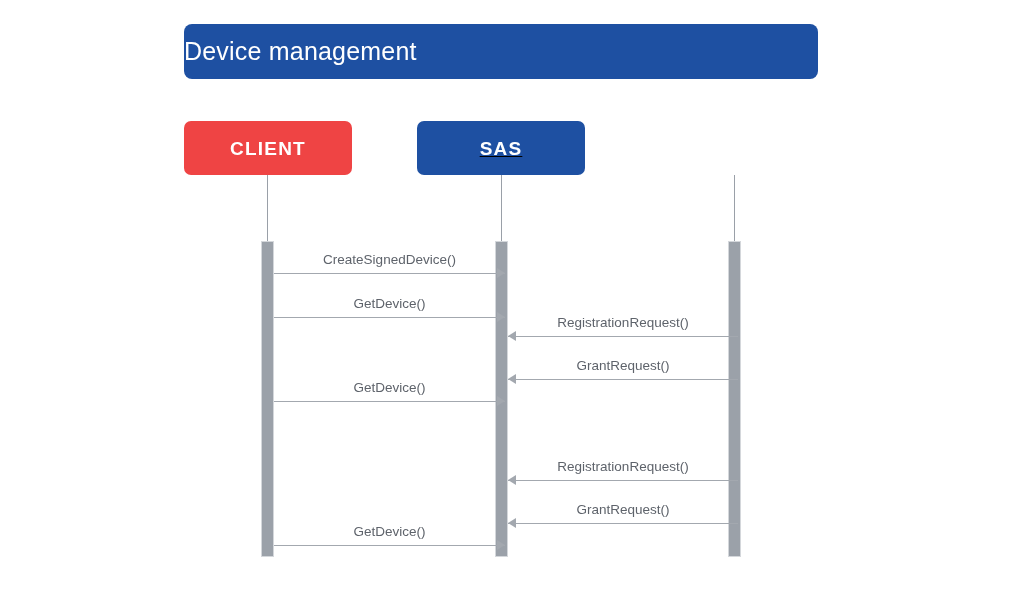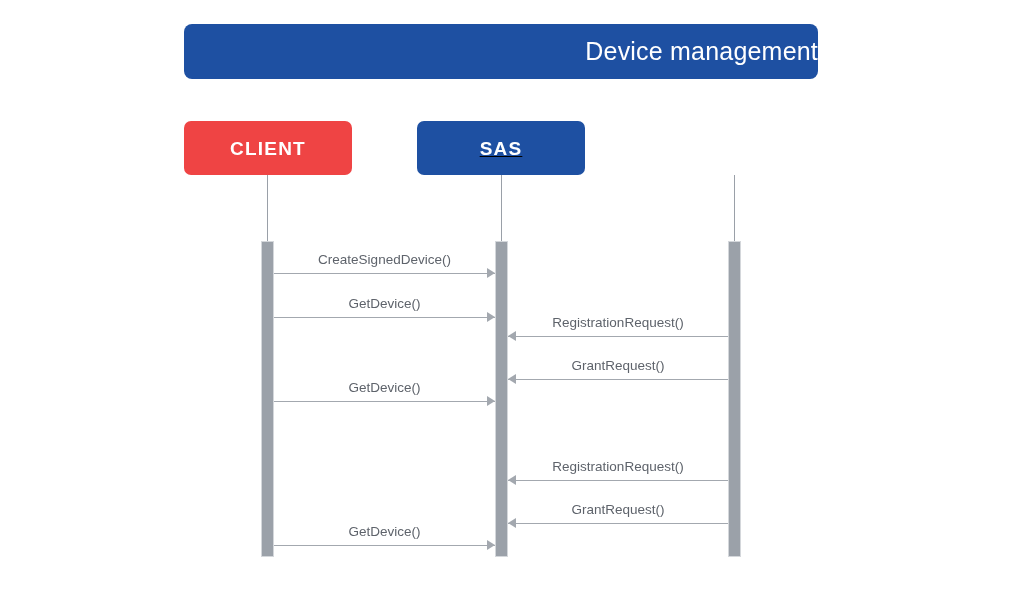--- a/index.html
+++ b/index.html
@@ -20,21 +20,21 @@
   #title-banner {
     position: absolute;
     left: 184px;
     top: 24px;
     width: 634px;
     height: 55px;
     background: #1E50A2;
     border-radius: 8px;
     display: flex;
     align-items: center;
-    justify-content: flex-end;
+    justify-content: flex-start;
   }
   #title-banner .title-text {
     color: #ffffff;
     font-size: 25px;
     font-weight: 400;
     letter-spacing: 0.2px;
     line-height: 1;
   }
 
   
@@ -69,20 +69,21 @@
     width: 13px;
     background: #9BA1A9;
     border: 1px solid #D4D7DB;
     box-sizing: border-box;
   }
 
   
   .message {
     position: absolute;
     height: 26px;
+    padding-left: 10px;
   }
   .message .msg-line {
     position: absolute;
     left: 0;
     right: 0;
     top: 22px;
     height: 1px;
     background: #A3A8AF;
   }
   .message .msg-label {

